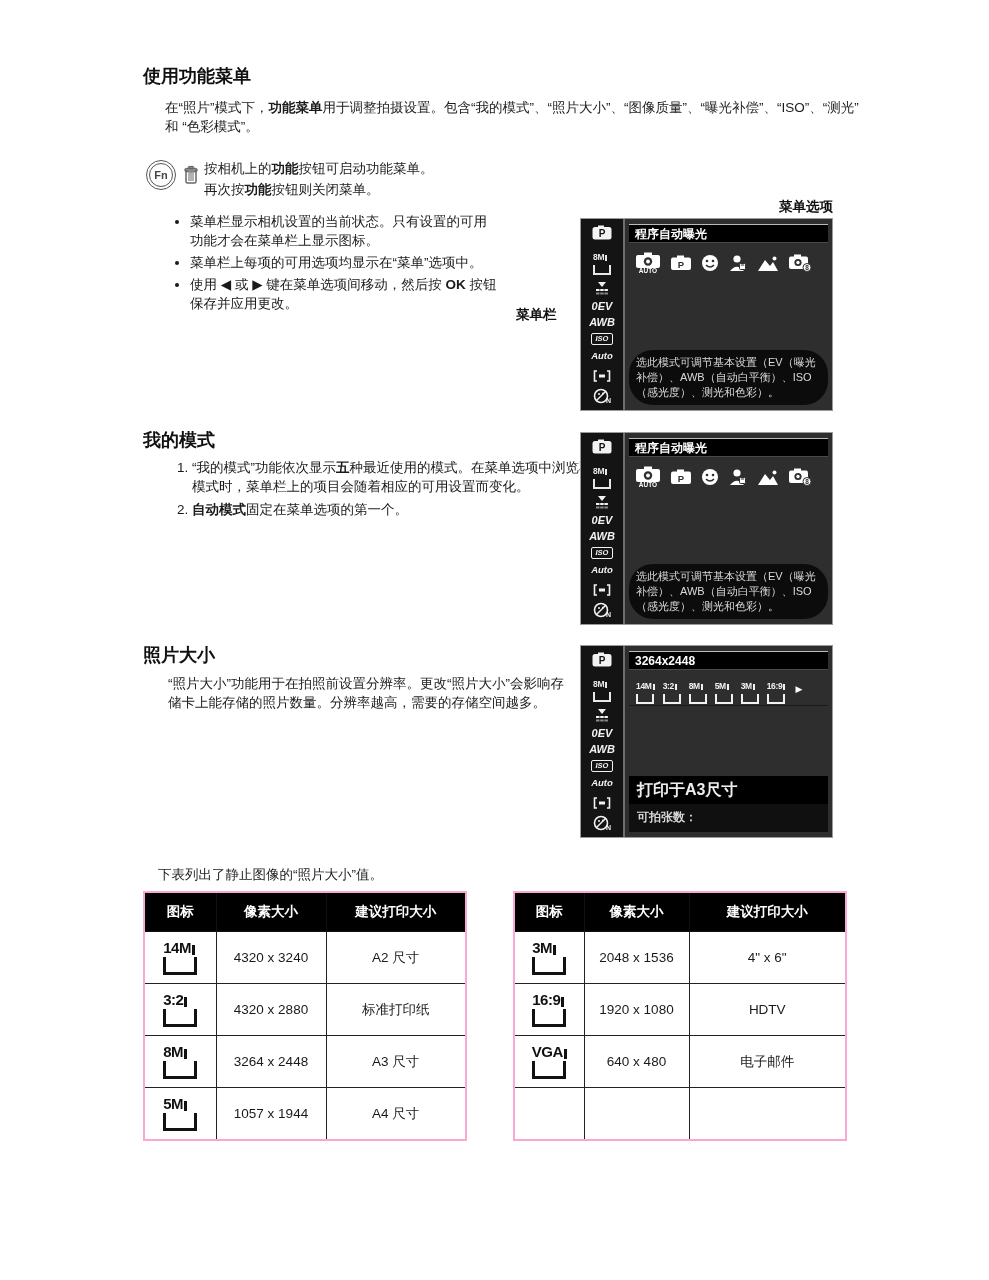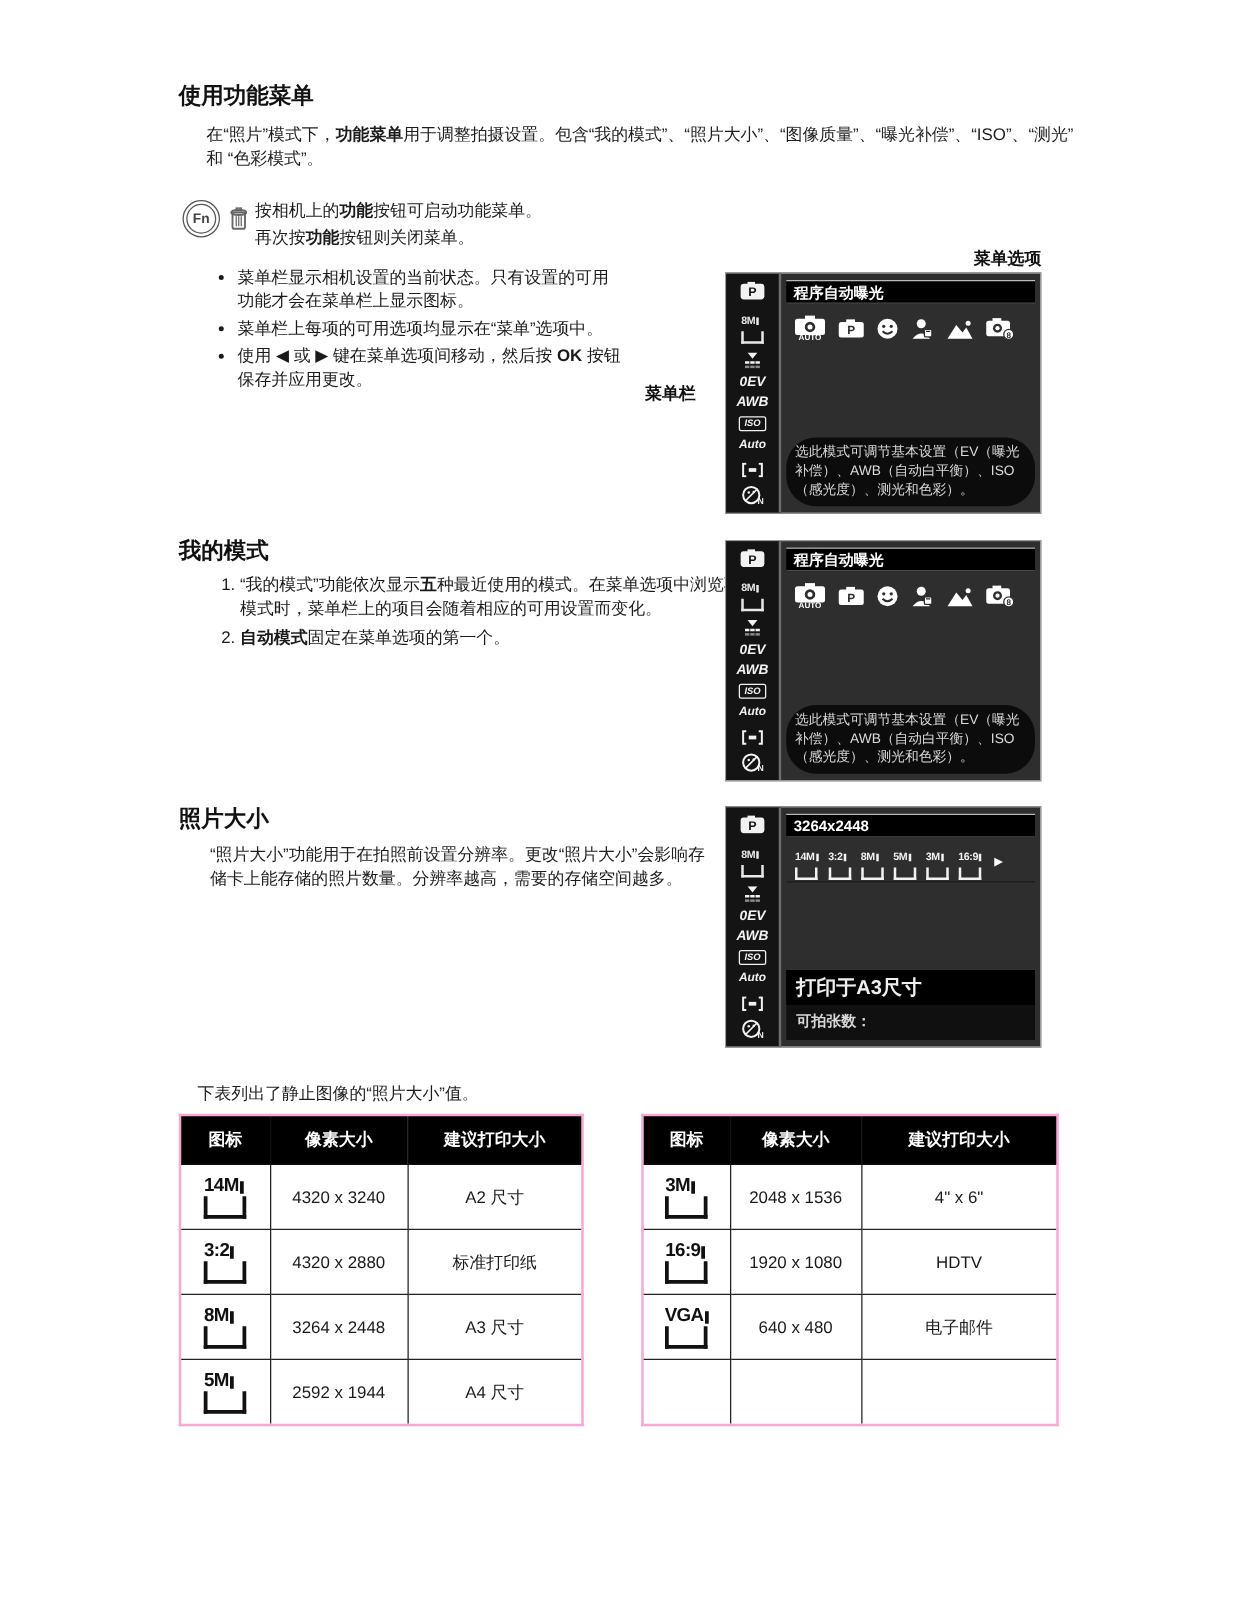--- a/index.html
+++ b/index.html
@@ -363,21 +363,21 @@
       <td>4320 x 2880</td>
       <td>标准打印纸</td>
     </tr>
     <tr>
       <td><span class="pf"><span class="lbl">8M</span><span class="frame"></span></span></td>
       <td>3264 x 2448</td>
       <td>A3  尺寸</td>
     </tr>
     <tr>
       <td><span class="pf"><span class="lbl">5M</span><span class="frame"></span></span></td>
-      <td>2592 x 1944</td>
+      <td>1057 x 1944</td>
       <td>A4  尺寸</td>
     </tr>
   </tbody>
     </table>
 
   <table class="ps" style="left:513px;top:891px;width:332px;">
     <colgroup>
         <col style="width:70px">
         <col style="width:105px">
         <col style="width:157px">

